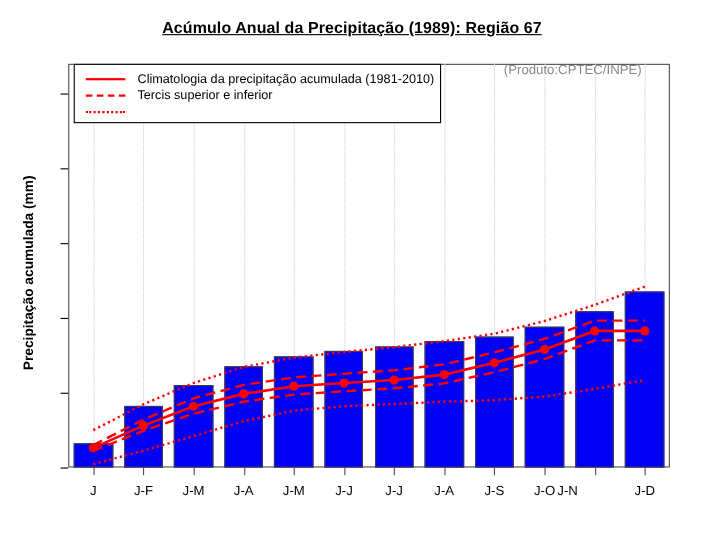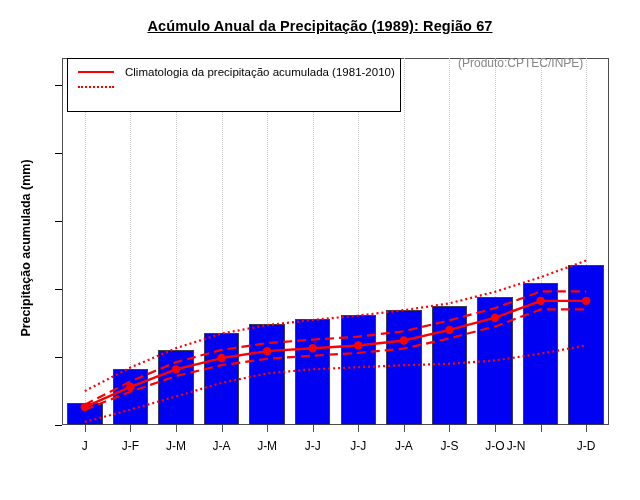--- a/index.html
+++ b/index.html
@@ -245,20 +245,26 @@
   </div>
 
   <div id="legend">
       <div class="legend-row">
         <span class="legend-key ">
           <i></i>
         </span>
         <span class="legend-text">Climatologia da precipitação acumulada (1981-2010)</span>
       </div>
       <div class="legend-row">
+        <span class="legend-key dashed">
+          <i></i>
+        </span>
+        <span class="legend-text">Tercis superior e inferior</span>
+      </div>
+      <div class="legend-row">
         <span class="legend-key dotted">
           <i></i>
         </span>
       </div>
     </div>
 
   <div id="product-tag">(Produto:CPTEC/INPE)</div>
 </div>
 
 </body></html>

